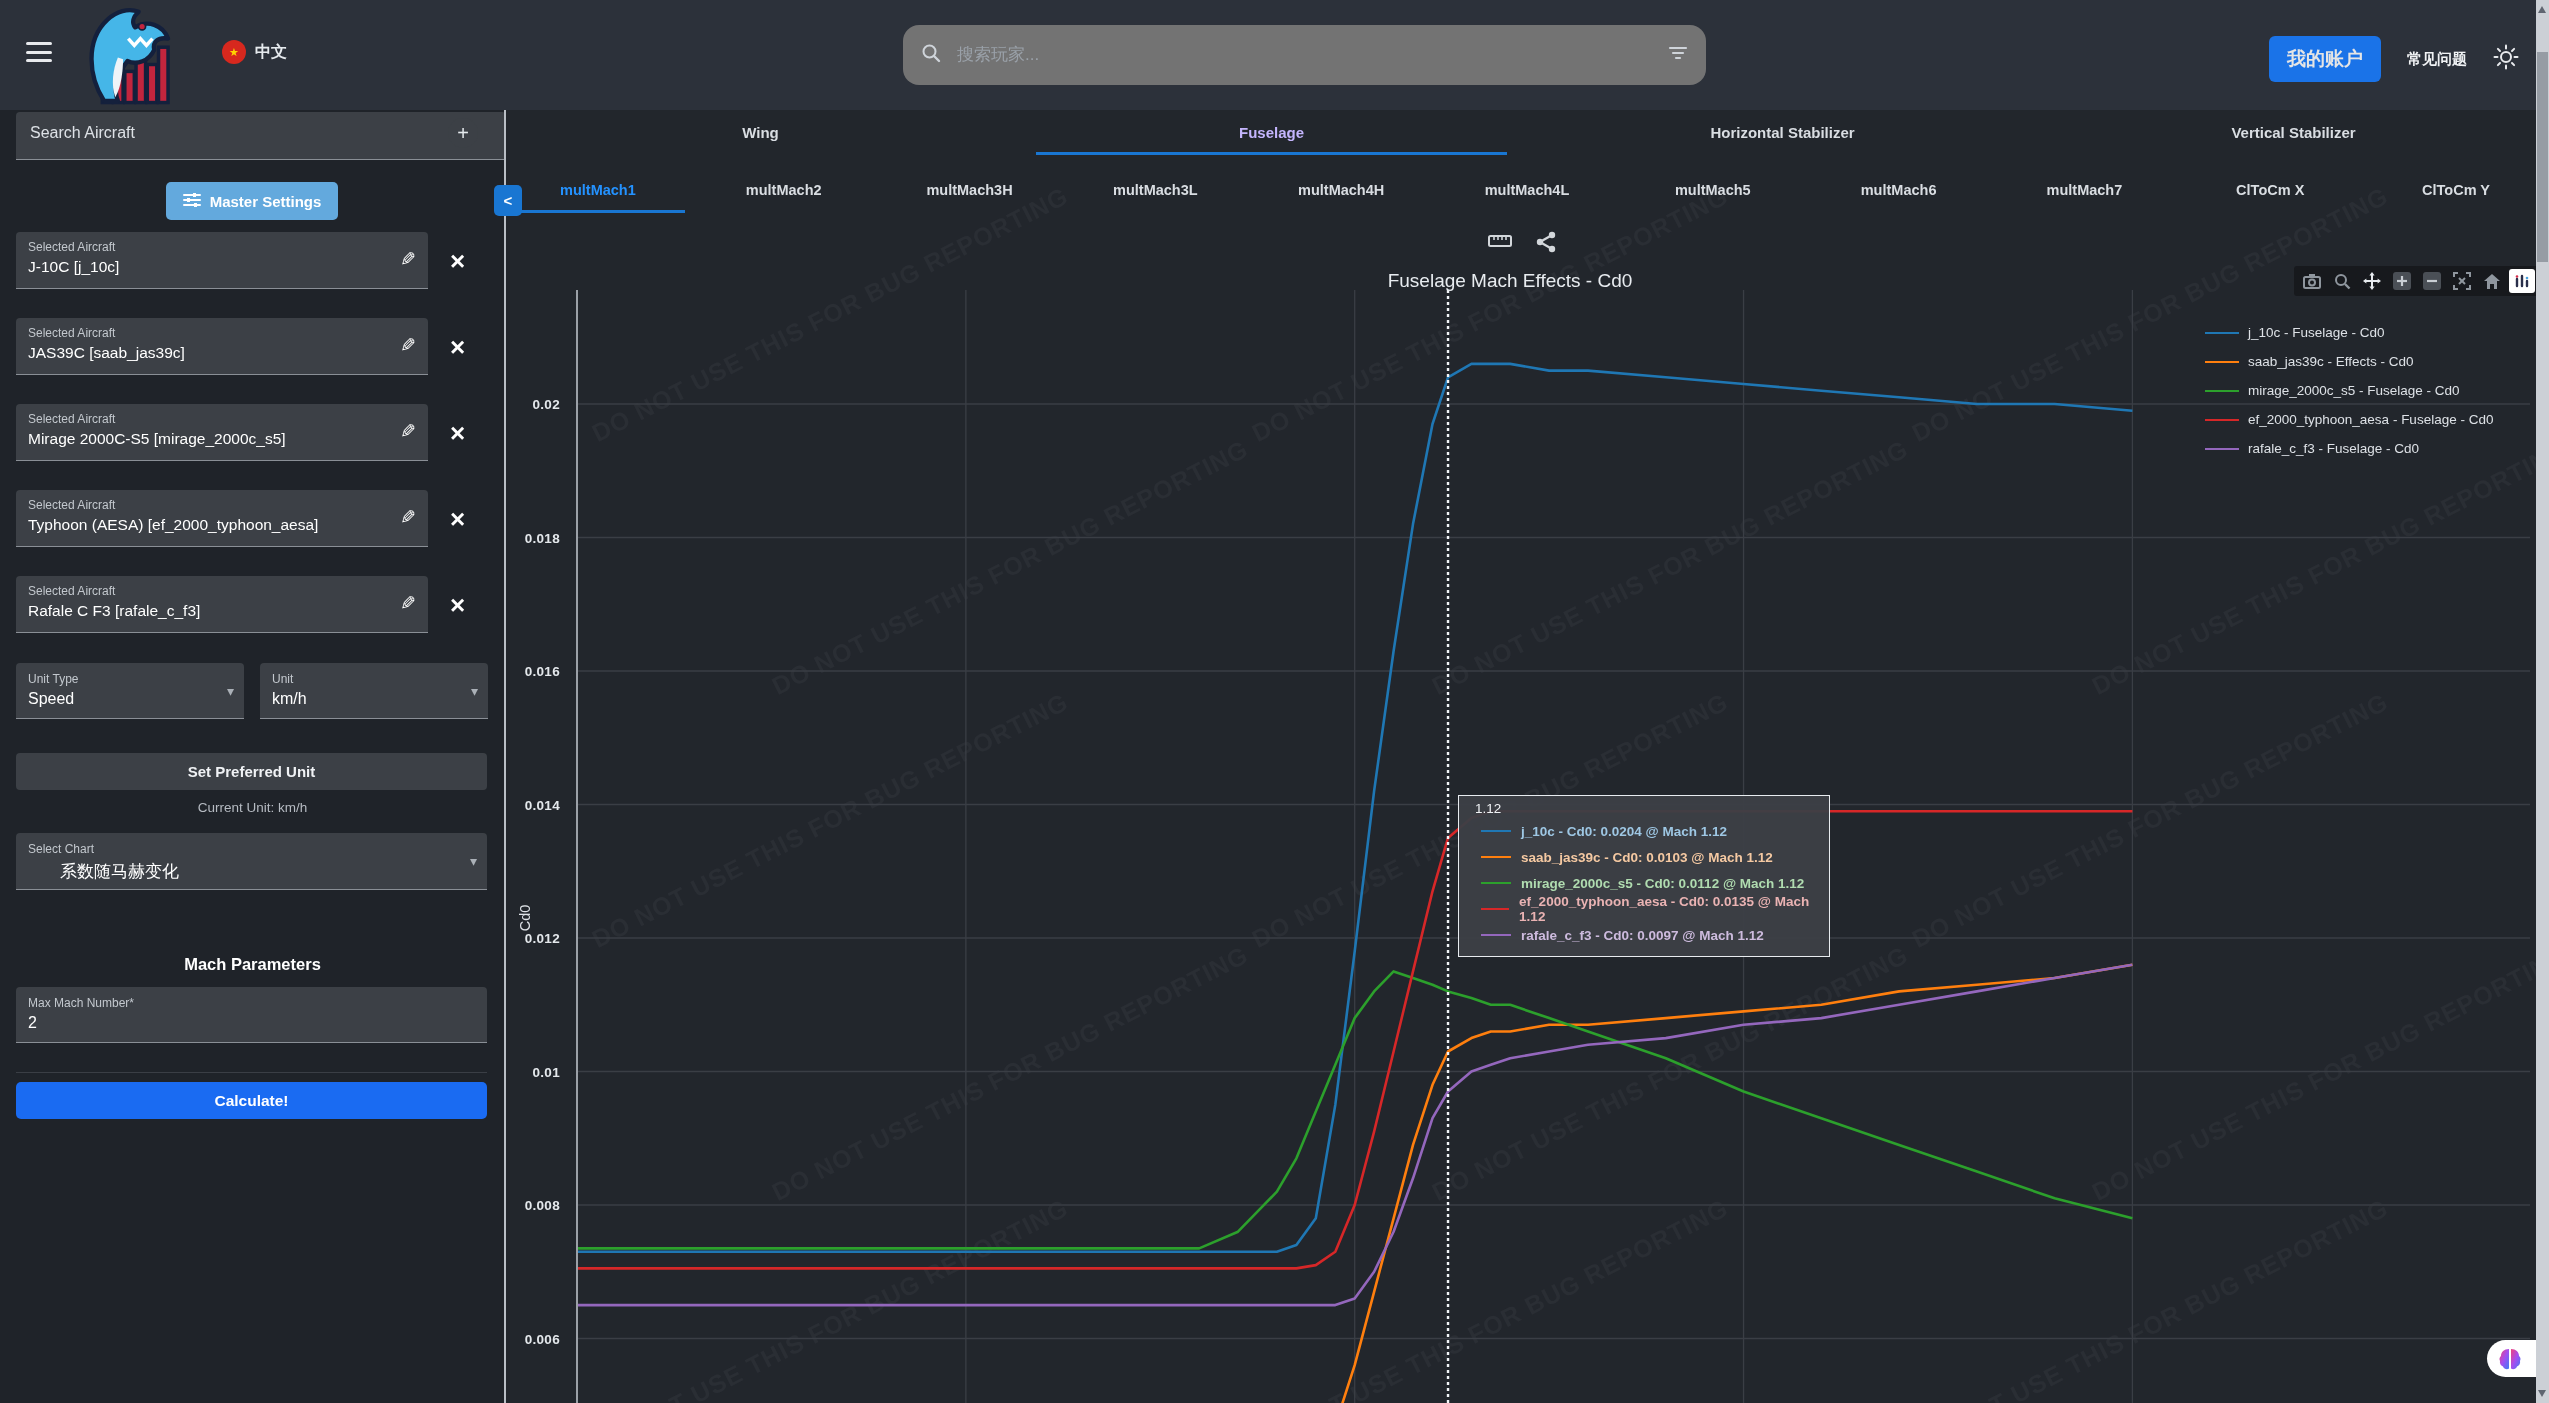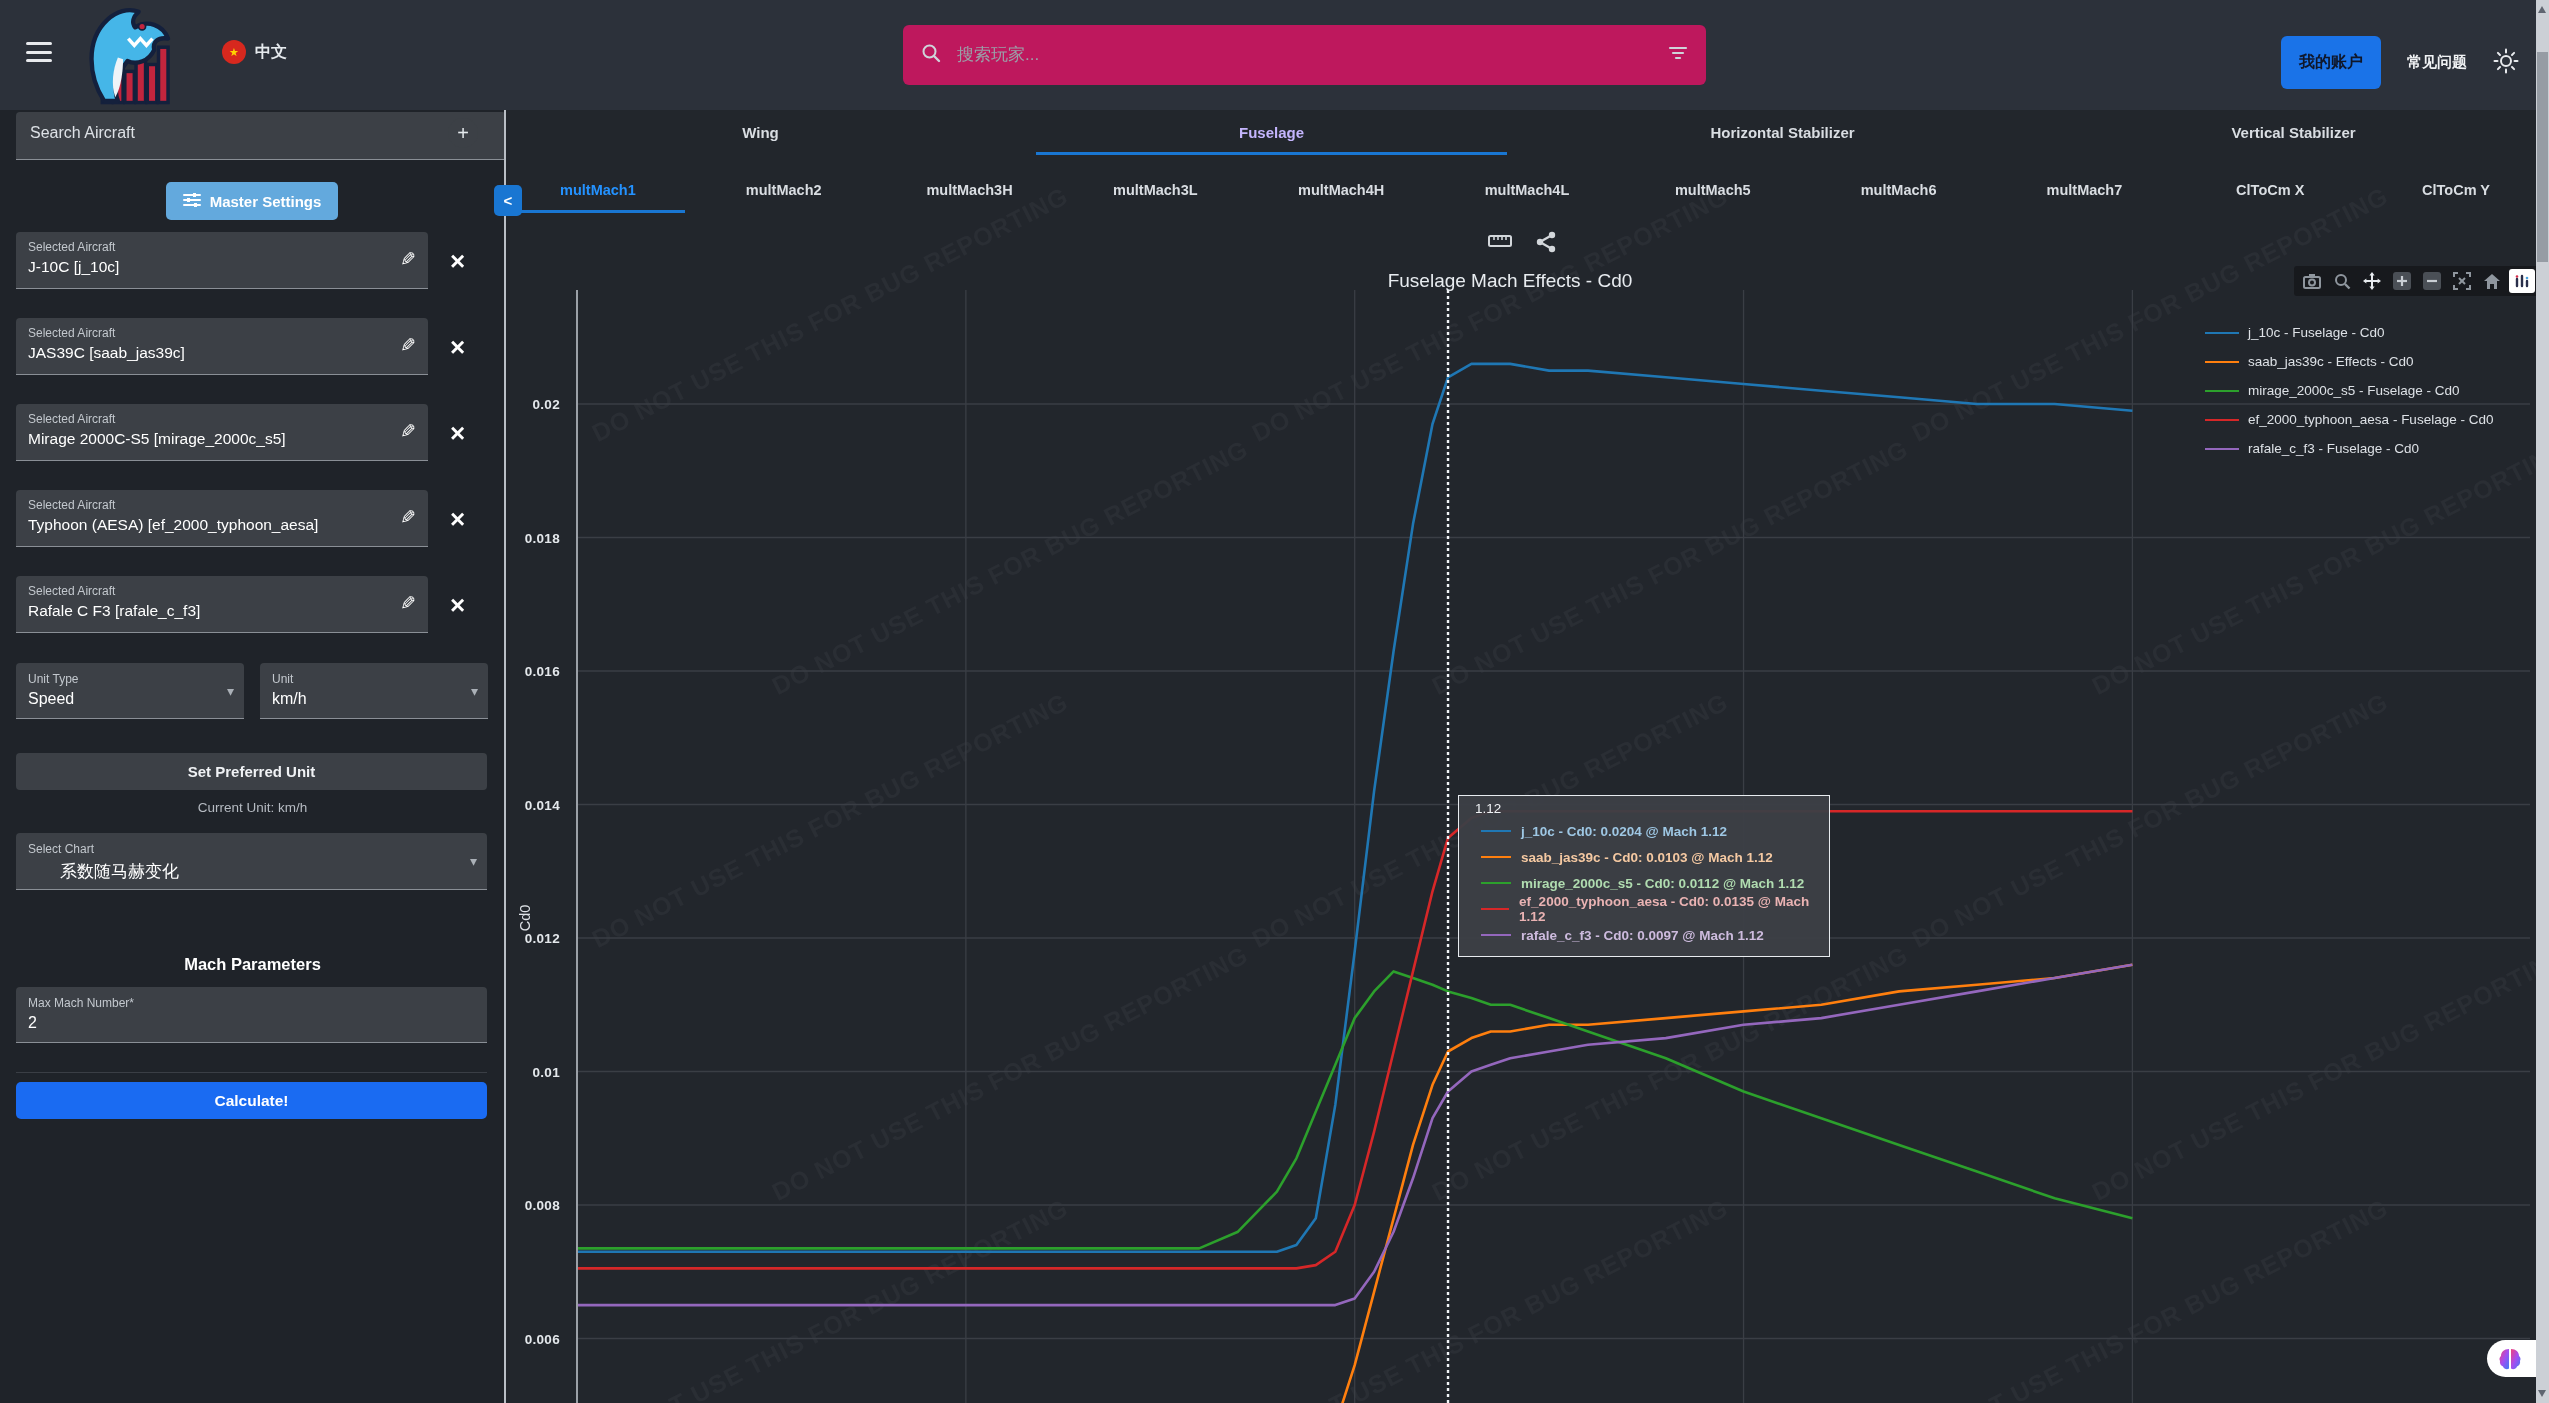--- a/index.html
+++ b/index.html
@@ -6,25 +6,25 @@
   body{width:2549px;height:1403px;position:relative;overflow:hidden;
        font-family:"Liberation Sans","DejaVu Sans",sans-serif;color:#e6eaee;}
   .abs{position:absolute;}
   
   #header{left:0;top:0;width:2549px;height:110px;background:#2c313a;z-index:40;}
   #hamburger{left:26px;top:42px;width:26px;height:20px;display:flex;flex-direction:column;justify-content:space-between;cursor:pointer;}
   #hamburger div{height:3px;background:#e8eaed;border-radius:2px;}
   #logo{left:78px;top:4px;}
   #lang{left:222px;top:40px;display:flex;align-items:center;gap:9px;font-weight:bold;font-size:16px;}
   #flag{width:24px;height:24px;border-radius:50%;background:#d7281e;display:flex;align-items:center;justify-content:center;color:#ffd400;font-size:11px;}
-  #searchbar{left:903px;top:25px;width:803px;height:60px;background:#be185d;border-radius:6px;display:flex;align-items:center;padding:0 18px;box-sizing:border-box;gap:14px;}
+  #searchbar{left:903px;top:25px;width:803px;height:60px;background:#737373;border-radius:16px;display:flex;align-items:center;padding:0 18px;box-sizing:border-box;gap:14px;}
   #searchbar input{flex:1;background:transparent;border:none;outline:none;color:#cfd4da;font-size:17px;font-family:inherit;}
   #searchbar input::placeholder{color:#9aa1a9;}
   #hdr-right{right:30px;top:36px;display:flex;align-items:center;gap:26px;}
-  #account-btn{background:#1a73e8;color:#0f172a;font-weight:bold;font-size:16px;border:none;border-radius:6px;padding:16px 18px;cursor:pointer;font-family:inherit;}
+  #account-btn{background:#1a73e8;color:#e5e5e5;font-weight:bold;font-size:19px;border:none;border-radius:6px;padding:10px 18px;cursor:pointer;font-family:inherit;}
   #faq-link{font-weight:bold;font-size:15px;color:#f1f3f5;cursor:pointer;}
   
   #scrollbar{right:0;top:0;width:13px;height:1403px;background:#ccd0d6;z-index:60;}
   #sb-thumb{position:absolute;left:1px;top:52px;width:11px;height:210px;background:#969ca4;}
   .sb-arrow{position:absolute;left:2px;width:0;height:0;border-left:4.5px solid transparent;border-right:4.5px solid transparent;}
   #sb-up{top:6px;border-bottom:7px solid #5f6570;}
   #sb-down{bottom:6px;border-top:7px solid #5f6570;}
   
   #sidebar{left:0;top:110px;width:505px;height:1293px;background:#1f2329;z-index:30;}
   #vdivider{left:504px;top:110px;width:2px;height:1293px;background:#b9bec5;z-index:31;}

